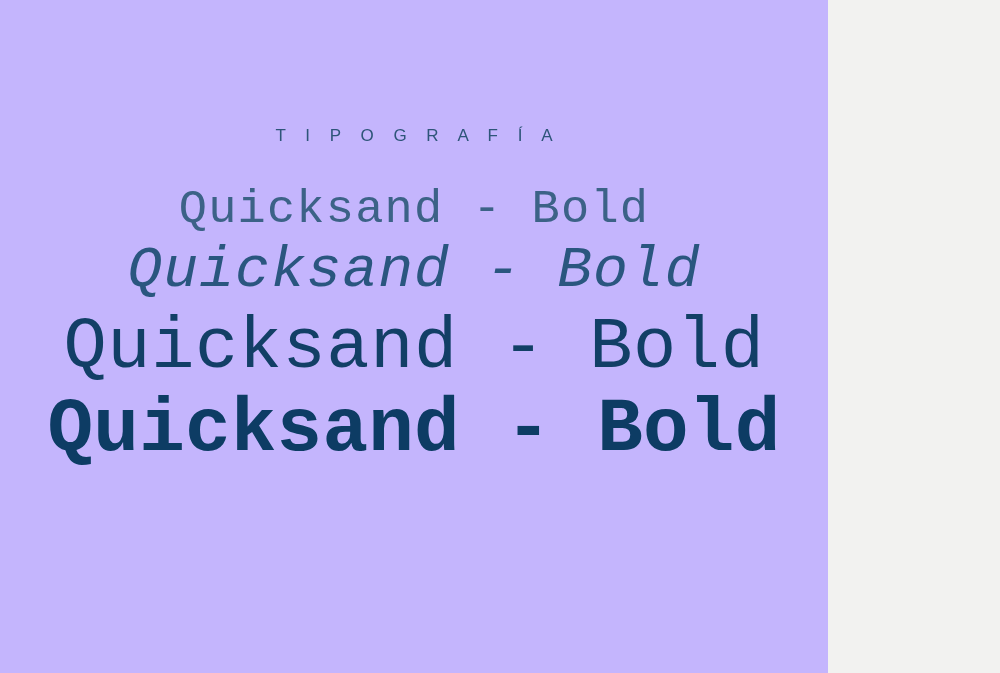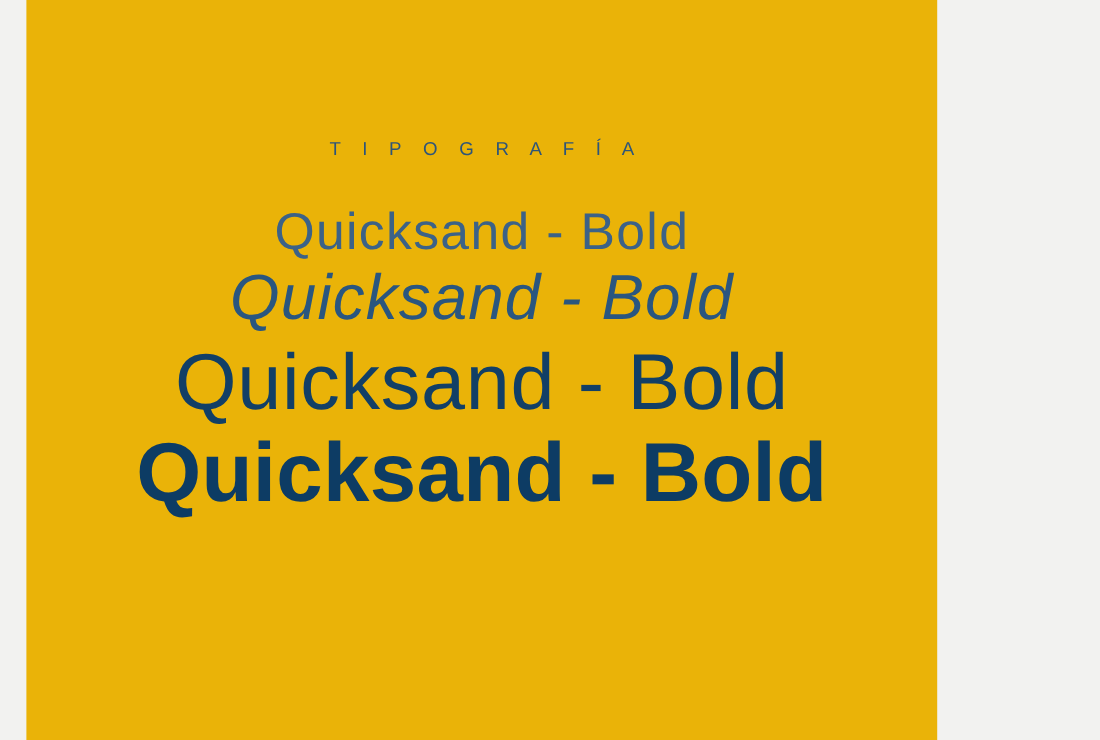--- a/index.html
+++ b/index.html
@@ -12,23 +12,22 @@
     height: 673px;
     background: #f2f2f0;
     font-family: "Liberation Sans", sans-serif;
     overflow: hidden;
   }
 
   .sheet {
     position: relative;
     width: 828px;
     height: 673px;
-    background: #eab308;
+    background: #c4b5fd;
     box-sizing: border-box;
-    margin-left: 24px;
   }
 
   
   .eyebrow {
     position: absolute;
     left: 0;
     right: 0;
     top: 126px;
     text-align: center;
     font-family: "Liberation Sans", sans-serif;
@@ -46,21 +45,21 @@
     position: absolute;
     left: 0;
     right: 0;
     top: 186px;
   }
 
   .specimen {
     display: block;
     text-align: center;
     white-space: nowrap;
-    font-family: Liberation Sans, sans-serif;
+    font-family: Liberation Mono, monospace;
     line-height: 1.0;
   }
 
   
   .specimen.weight-light {
     font-size: 47px;
     font-weight: 300;
     font-style: normal;
     letter-spacing: 1.2px;
     color: #3c6287;

